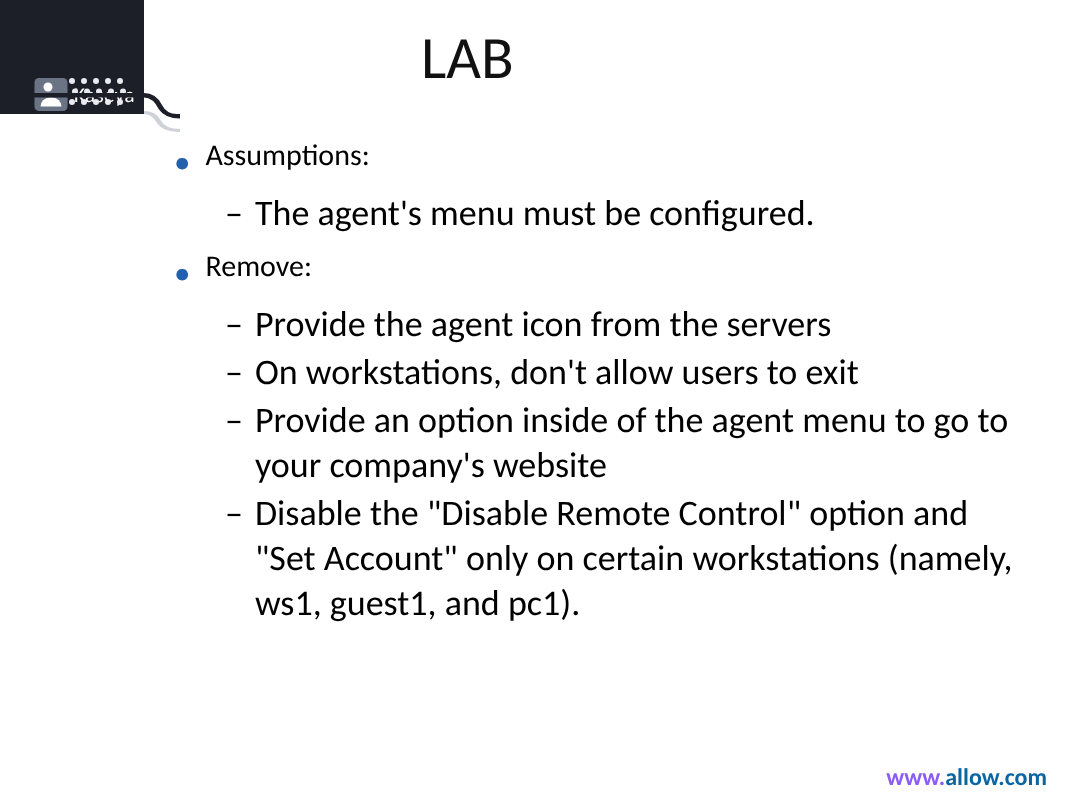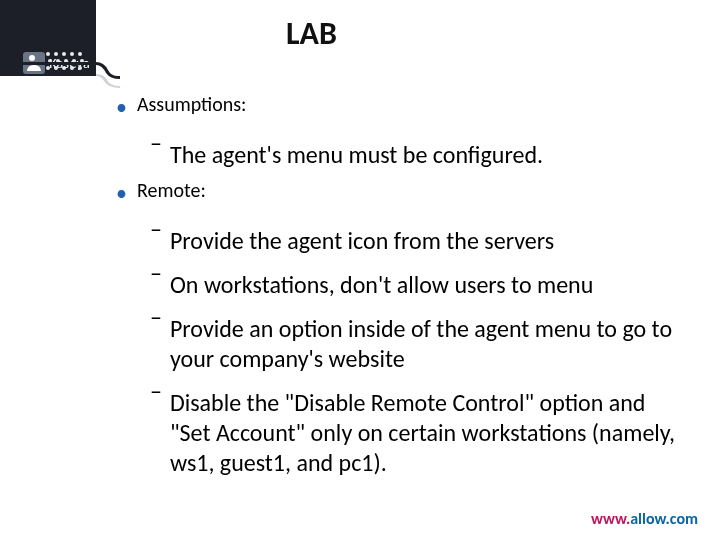--- a/index.html
+++ b/index.html
@@ -53,51 +53,51 @@
     width:112px; height:24px;
     pointer-events:none;
   }
   .brand-notch svg{ display:block; }
 
   
   .title {
     position:absolute;
     top:14px; left:0; width:623px;
     text-align:center;
-    font-size:32px;
+    font-size:40px;
     color:#111;
-    font-weight:700;
+    font-weight:400;
   }
 
   
   .body {
     position:absolute;
     top:92px; left:116px; width:570px;
     font-size:26px;
     line-height:1.22;
   }
   .body ul { list-style:none; }
   .lvl1 > li { margin-bottom:8px; }
   .lvl1 > li > .row { display:flex; align-items:flex-start; }
   .bul1 { color:#2361ae; font-size:22px; line-height:32px; margin-right:10px; }
   .lbl1 { font-size:20px; }
 
   .lvl2 { margin-left:34px; margin-top:4px; margin-bottom:6px; }
   .lvl2 > li { display:flex; align-items:flex-start; font-size:24px; line-height:1.25; margin-bottom:2px; }
   .dash { margin-right:8px; flex:0 0 auto; }
-  .txt2 { flex:1 1 auto;margin-top:12px; }
+  .txt2 { flex:1 1 auto; }
 
   
   .footer-url {
     position:absolute;
     right:22px; bottom:12px;
     font-size:16px; font-weight:700;
     color:#0a65a3;
   }
-  .footer-url .www { color:#be185d; font-weight:700; }
+  .footer-url .www { color:#8b5cf6; font-weight:700; }
 </style>
 </head>
 <body>
 
 <div class="slide">
 
   <div class="brand-bar">
     <div class="globe-dots">
       <span style="top:2px;left:78px"></span>
         <span style="top:2px;left:70px"></span>
@@ -143,30 +143,30 @@
         <ul class="lvl2">
           <li>
             <span class="dash">–</span>
             <span class="txt2">The agent's menu must be configured.</span>
           </li>
         </ul>
       </li>
       <li>
         <div class="row">
           <span class="bul1">•</span>
-          <span class="lbl1">Remote:</span>
+          <span class="lbl1">Remove:</span>
         </div>
         <ul class="lvl2">
           <li>
             <span class="dash">–</span>
             <span class="txt2">Provide the agent icon from the servers</span>
           </li>
           <li>
             <span class="dash">–</span>
-            <span class="txt2">On workstations, don't allow users to menu</span>
+            <span class="txt2">On workstations, don't allow users to exit</span>
           </li>
           <li>
             <span class="dash">–</span>
             <span class="txt2">Provide an option inside of the agent menu to go to your company's website</span>
           </li>
           <li>
             <span class="dash">–</span>
             <span class="txt2">Disable the "Disable Remote Control" option and "Set Account" only on certain workstations (namely, ws1, guest1, and pc1).</span>
           </li>
         </ul>

